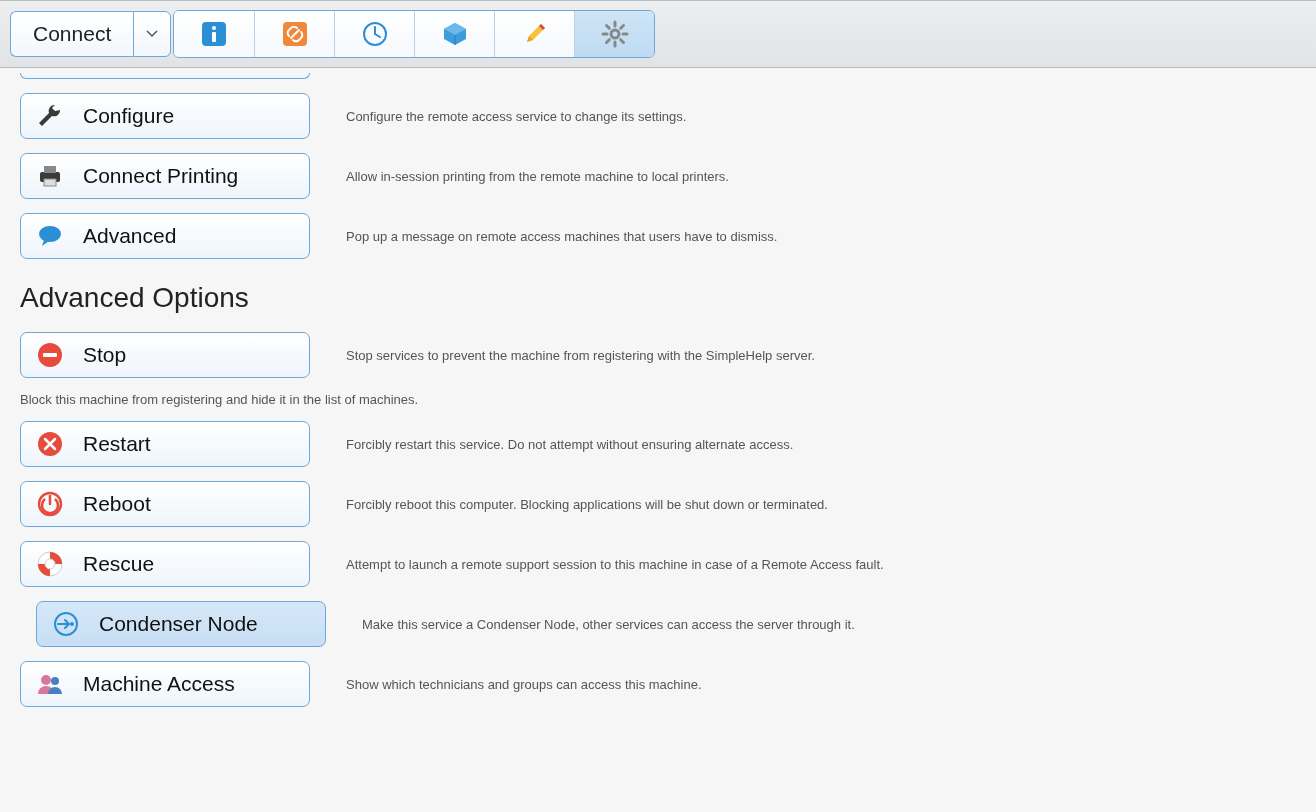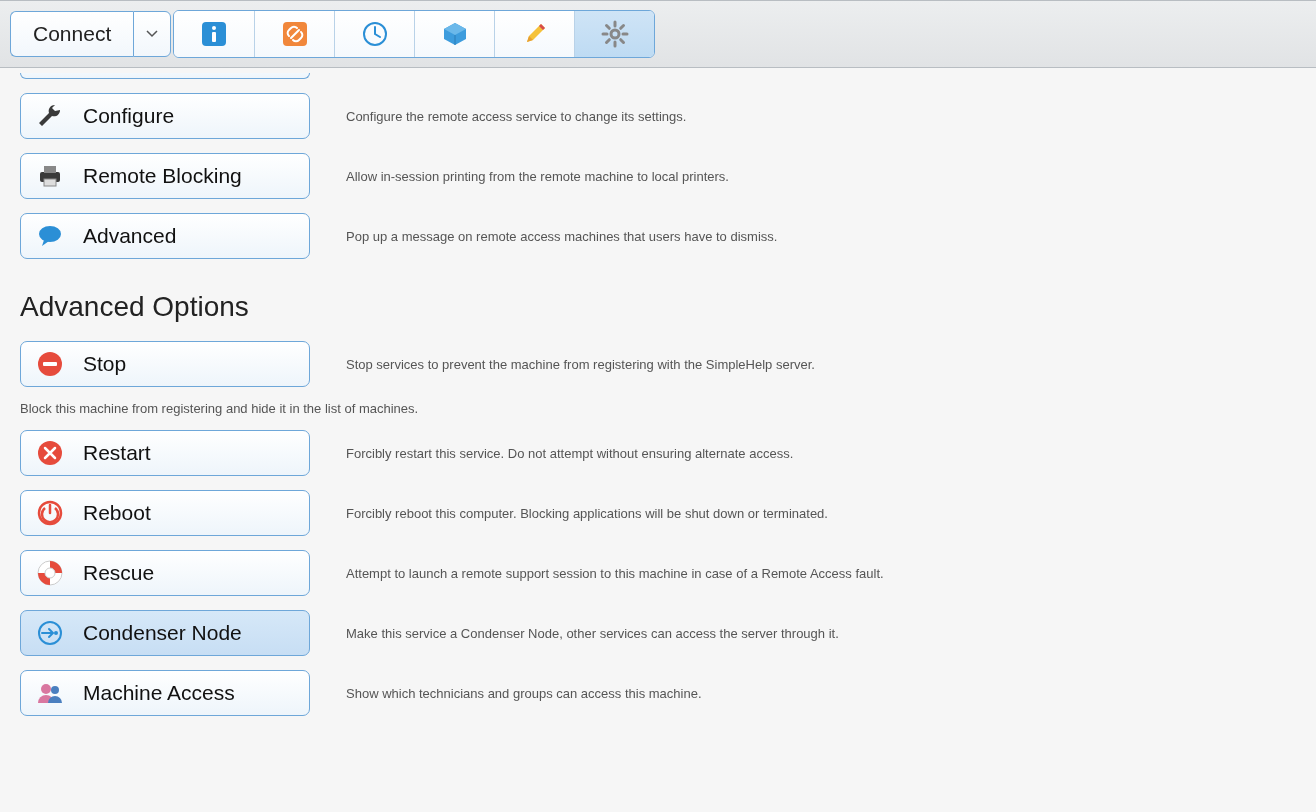--- a/index.html
+++ b/index.html
@@ -102,38 +102,39 @@
     cursor: pointer;
     display: flex;
     align-items: center;
     padding: 0 14px;
     gap: 18px;
     font-size: 21px;
     color: #111;
   }
   .option-btn.selected {
     background: linear-gradient(#d6e8f8, #c7def4);
+    margin-left: 16px;
   }
   .option-btn .icon-slot {
     width: 30px;
     height: 30px;
     display: flex;
     align-items: center;
     justify-content: center;
     flex-shrink: 0;
   }
   .desc {
     font-size: 13px;
     color: #555;
   }
   .section-title {
     font-size: 28px;
     font-weight: 500;
     color: #222;
-    margin: 32px 0 18px 0;
+    margin: 23px 0 18px 0;
   }
   svg { display: block; }
 </style>
 </head>
 <body>
 
 <div class="topbar">
   <div class="connect-group">
     <button class="connect-btn">Connect</button>
     <button class="connect-chevron">
@@ -228,21 +229,21 @@
 
   <div class="option-row">
     <button class="option-btn">
       <span class="icon-slot">
         <svg width="28" height="28" viewBox="0 0 28 28">
             <rect x="4" y="10" width="20" height="10" rx="2" fill="#3a3a3a"></rect>
             <rect x="8" y="4" width="12" height="7" fill="#888"></rect>
             <rect x="8" y="17" width="12" height="7" fill="#ddd" stroke="#888"></rect>
           </svg>
       </span>
-      <span>Remote Blocking</span>
+      <span>Connect Printing</span>
     </button>
     <span class="desc">Allow in-session printing from the remote machine to local printers.</span>
   </div>
 
   <div class="option-row">
     <button class="option-btn">
       <span class="icon-slot">
         <svg width="28" height="28" viewBox="0 0 28 28">
             <ellipse cx="14" cy="12" rx="11" ry="8" fill="#2b8fd6"></ellipse>
             <path d="M8 18 L6 24 L13 19 Z" fill="#2b8fd6"></path>

